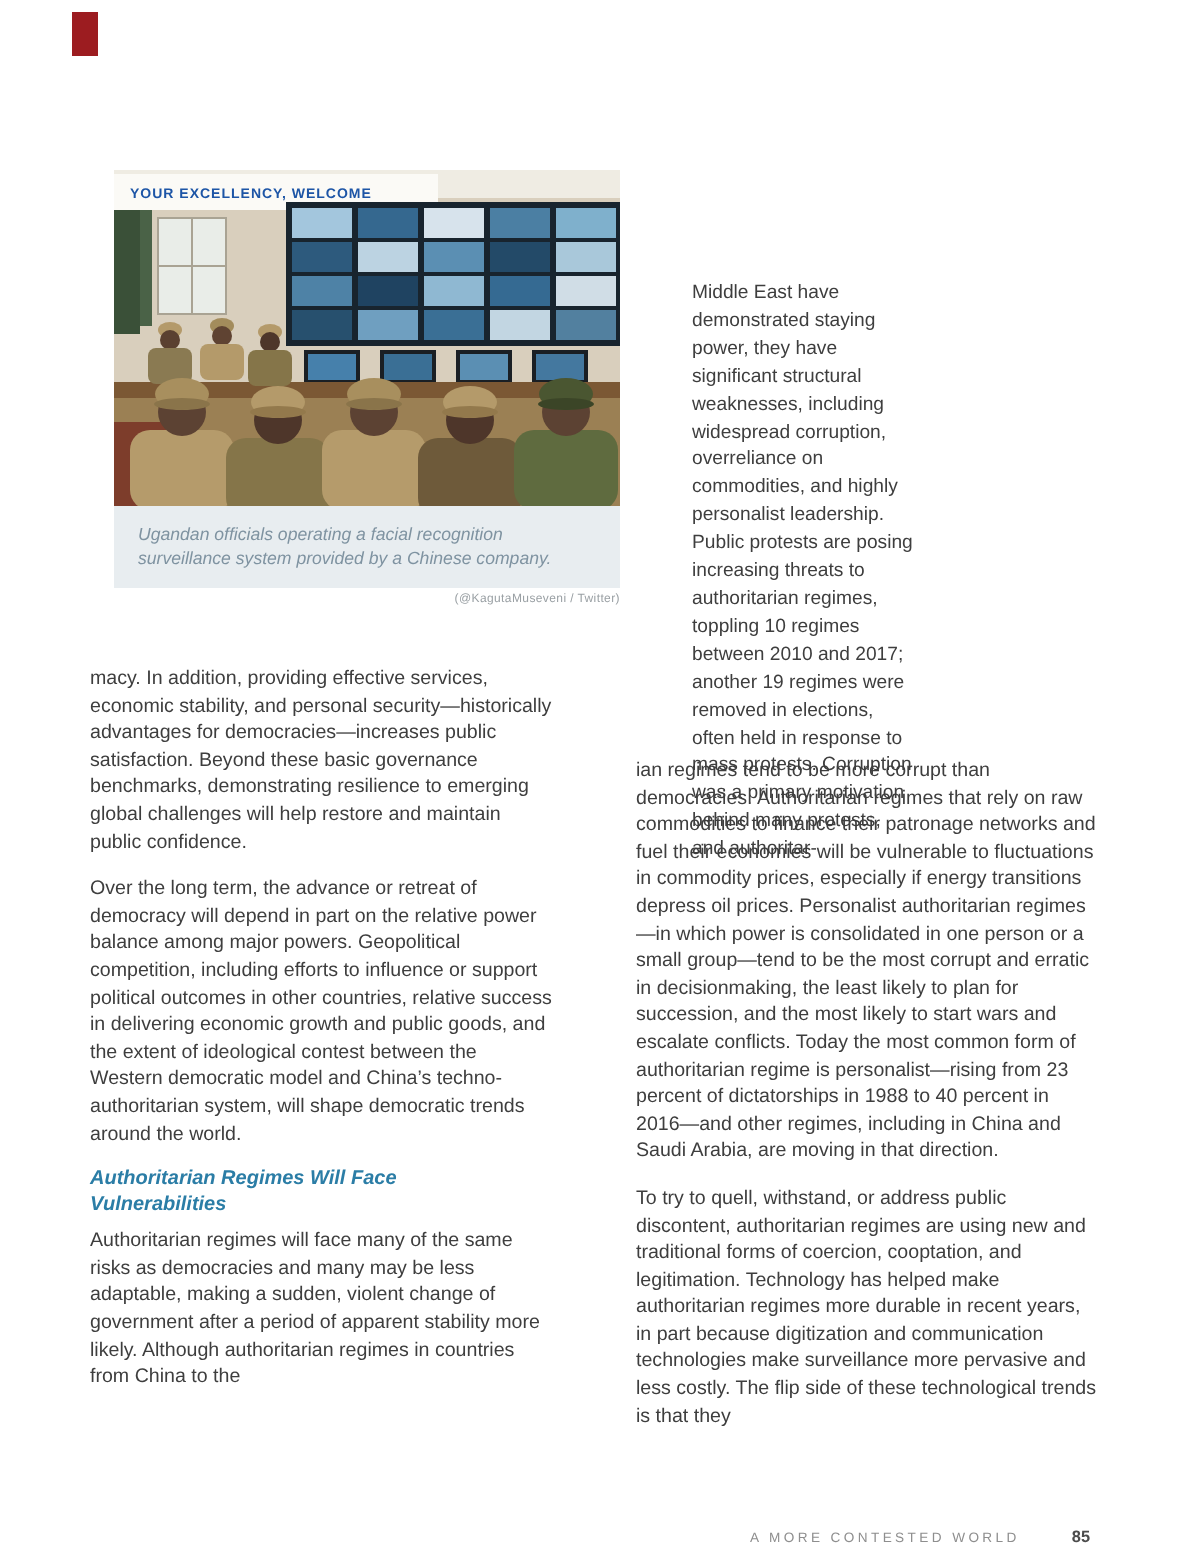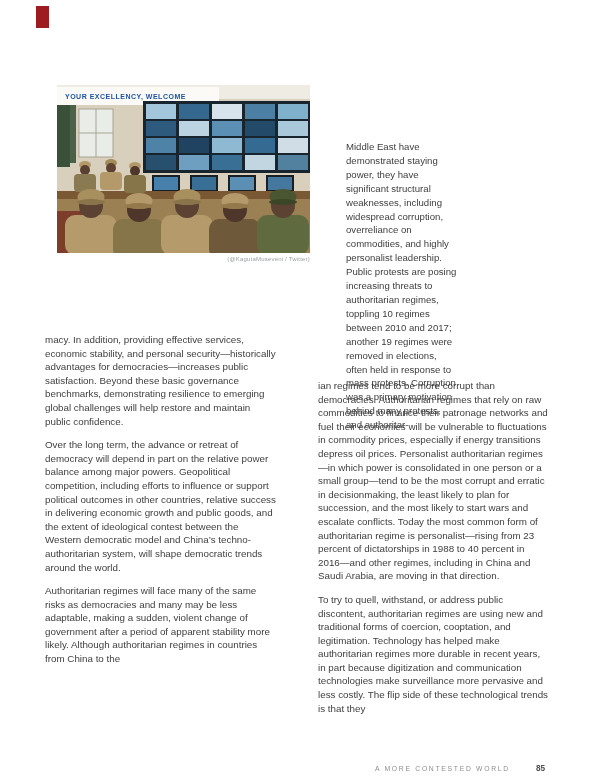--- a/index.html
+++ b/index.html
@@ -188,30 +188,34 @@
             <circle cx="178" cy="125" r="12" fill="#4e362a"></circle>
             <ellipse cx="178" cy="116" rx="13.5" ry="8" fill="#b49a6a"></ellipse>
             <ellipse cx="178" cy="121" rx="14" ry="3" fill="#93794c"></ellipse>
           <rect x="200" y="130" width="52" height="40" rx="10" fill="#5f6b3f"></rect>
             <circle cx="226" cy="121" r="12" fill="#5c4233"></circle>
             <ellipse cx="226" cy="112" rx="13.5" ry="8" fill="#4a5631"></ellipse>
             <ellipse cx="226" cy="117" rx="14" ry="3" fill="#3b4527"></ellipse>
         </g>
       </svg>
     </div>
+    <figcaption class="caption-box">
+      <span>Ugandan officials operating a facial recognition surveillance system provided by a Chinese company.</span>
+    </figcaption>
     <div class="credit">(@KagutaMuseveni / Twitter)</div>
   </figure>
 
   <div class="col-sidebar body-text">
     <p>Middle East have demonstrated staying power, they have significant structural weaknesses, including widespread corruption, overreliance on commodities, and highly personalist leadership. Public protests are posing increasing threats to authoritarian regimes, toppling 10 regimes between 2010 and 2017; another 19 regimes were removed in elections, often held in response to mass protests. Corruption was a primary motivation behind many protests, and authoritar-</p>
   </div>
 
   <div class="col-left body-text">
     <p>macy. In addition, providing effective services, economic stability, and personal security—historically advantages for democracies—increases public satisfaction. Beyond these basic governance benchmarks, demonstrating resilience to emerging global challenges will help restore and maintain public confidence.</p>
     <p>Over the long term, the advance or retreat of democracy will depend in part on the relative power balance among major powers. Geopolitical competition, including efforts to influence or support political outcomes in other countries, relative success in delivering economic growth and public goods, and the extent of ideological contest between the Western democratic model and China’s techno-authoritarian system, will shape democratic trends around the world.</p>
+    <h3 class="subhead">Authoritarian Regimes Will Face Vulnerabilities</h3>
     <p>Authoritarian regimes will face many of the same risks as democracies and many may be less adaptable, making a sudden, violent change of government after a period of apparent stability more likely. Although authoritarian regimes in countries from China to the</p>
   </div>
 
   <div class="col-right body-text">
     <p>ian regimes tend to be more corrupt than democracies. Authoritarian regimes that rely on raw commodities to finance their patronage networks and fuel their economies will be vulnerable to fluctuations in commodity prices, especially if energy transitions depress oil prices. Personalist authoritarian regimes—in which power is consolidated in one person or a small group—tend to be the most corrupt and erratic in decisionmaking, the least likely to plan for succession, and the most likely to start wars and escalate conflicts. Today the most common form of authoritarian regime is personalist—rising from 23 percent of dictatorships in 1988 to 40 percent in 2016—and other regimes, including in China and Saudi Arabia, are moving in that direction.</p>
     <p>To try to quell, withstand, or address public discontent, authoritarian regimes are using new and traditional forms of coercion, cooptation, and legitimation. Technology has helped make authoritarian regimes more durable in recent years, in part because digitization and communication technologies make surveillance more pervasive and less costly. The flip side of these technological trends is that they</p>
   </div>
 
   <div class="footer">
     <span class="footer-section">A MORE CONTESTED WORLD</span>

